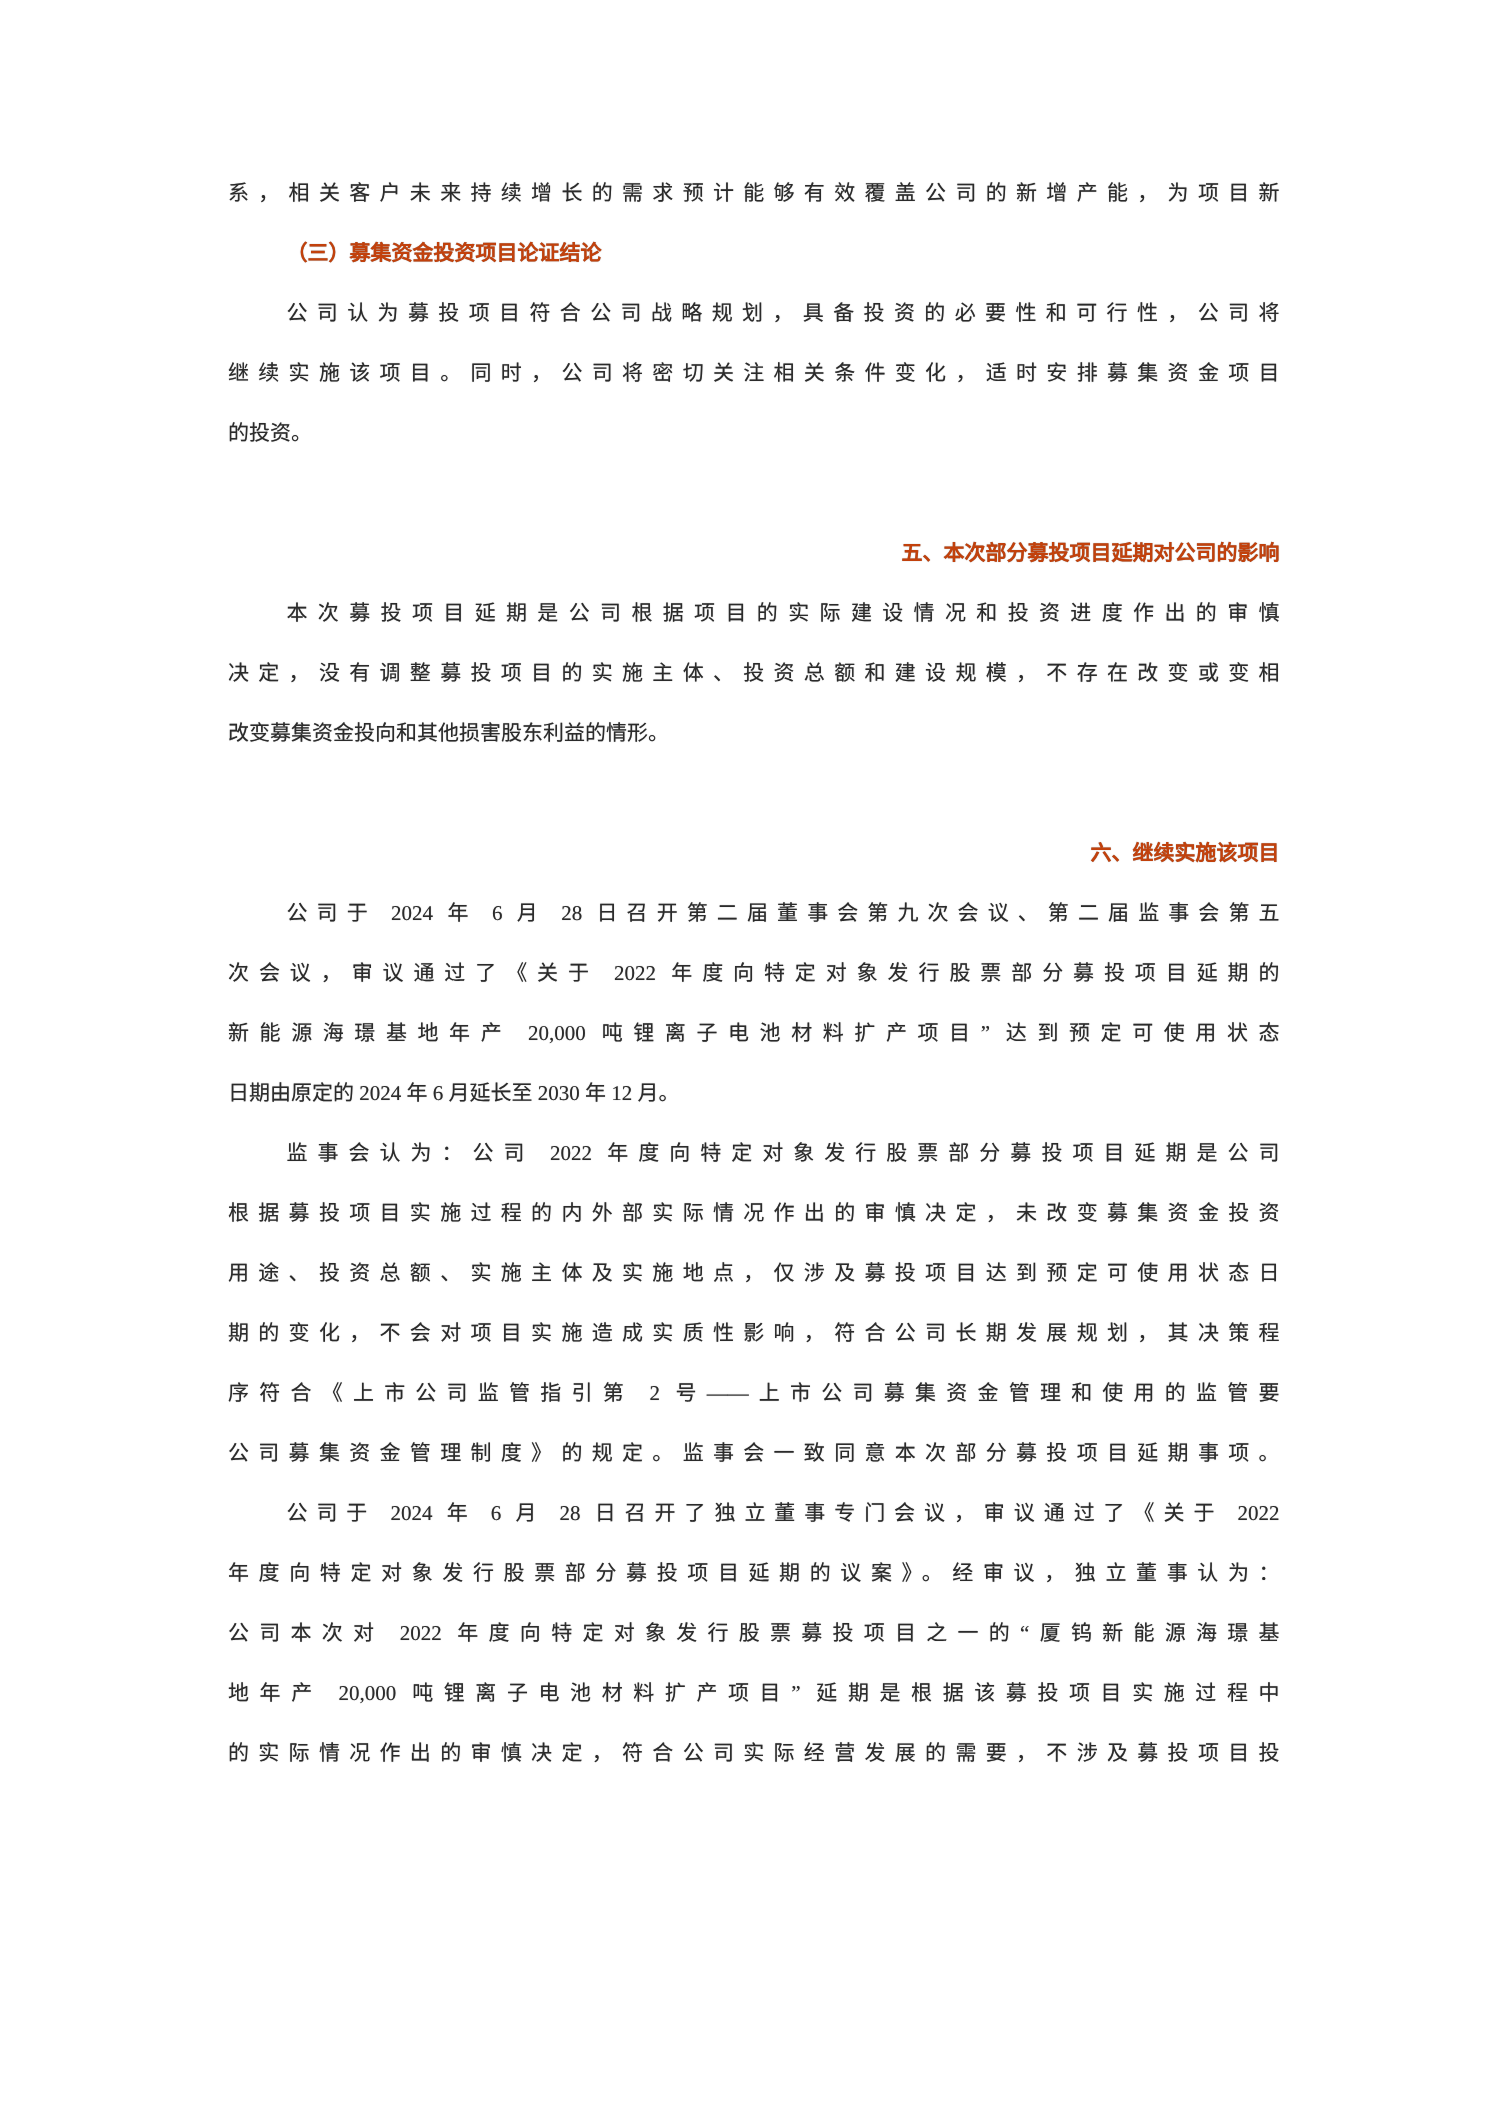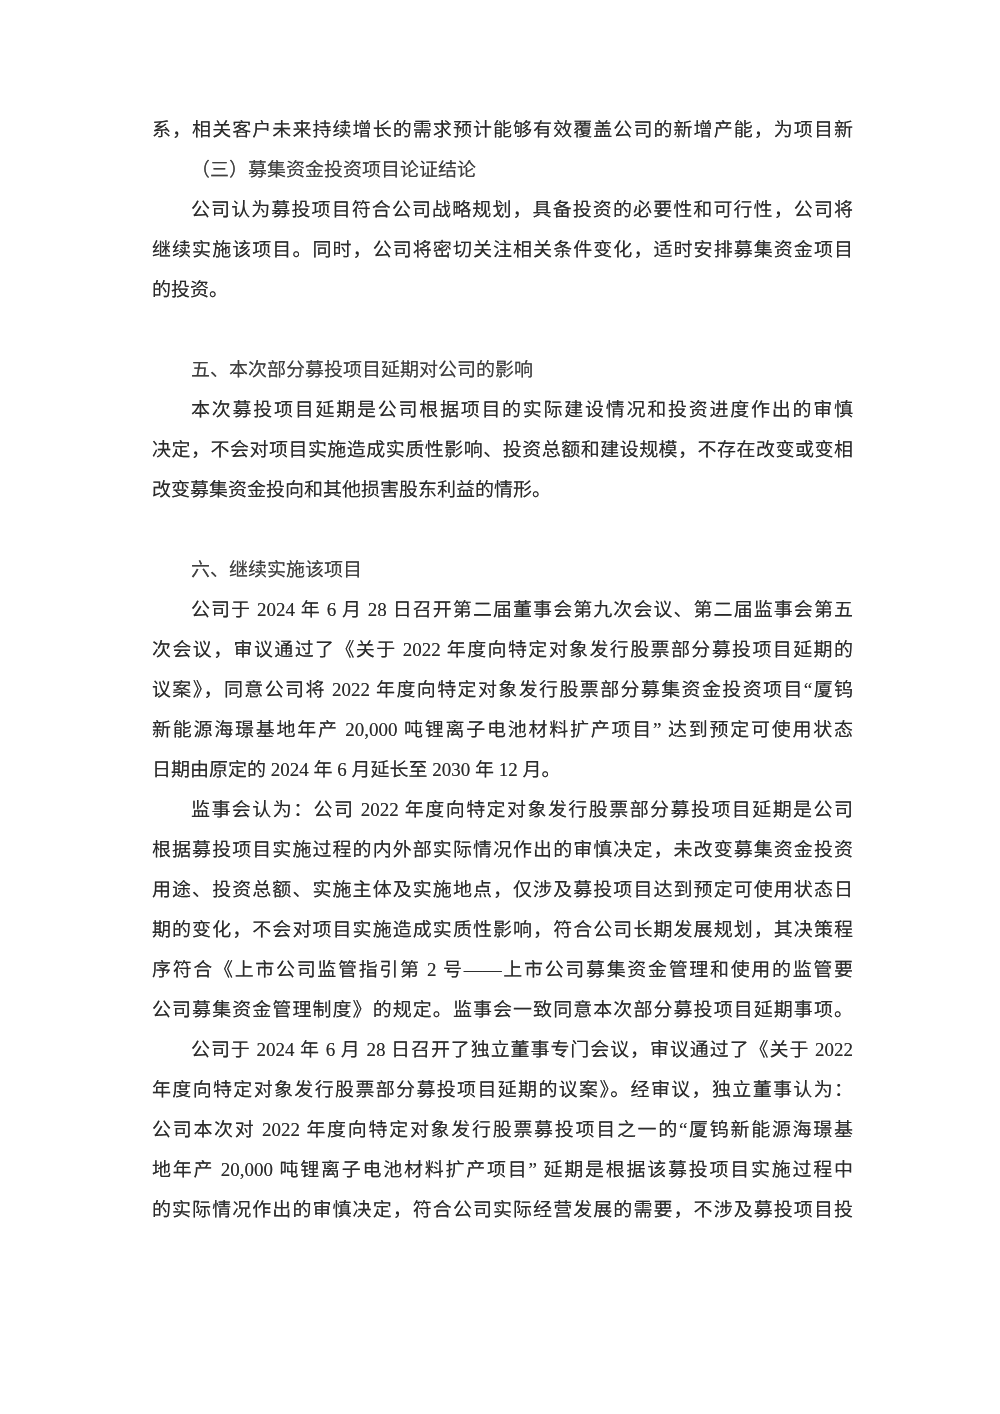--- a/index.html
+++ b/index.html
@@ -16,61 +16,60 @@
   .content {
     position: absolute;
     left: 152px;
     top: 110px;
     width: 701px;
     color: #2b2b2b;
     text-shadow: 0 0 0.6px rgba(43,43,43,0.55);
   }
 
   .ln {
-    font-size: 19px;
+    font-size: 14px;
     line-height: 40px;
     height: 40px;
     white-space: nowrap;
     text-align: left;
   }
 
   
   .j {
     white-space: normal;
     text-align: justify;
     text-align-last: justify;
   }
 
   
   .in { padding-left: 39px; }
 
   
-  .b { font-weight: normal; color: #404040; }
+  .b { font-weight: bold; color: #c2410c; }
 
   
-  .sp { margin-top: 40px; }
+  .sp { margin-top: 40px; text-align: right; }
 </style>
 </head>
 <body>
 
 <main class="page">
   <div class="content">
     <div class="ln j">系，相关客户未来持续增长的需求预计能够有效覆盖公司的新增产能，为项目新</div>
     <div class="ln in b">（三）募集资金投资项目论证结论</div>
     <div class="ln in j">公司认为募投项目符合公司战略规划，具备投资的必要性和可行性，公司将</div>
     <div class="ln j">继续实施该项目。同时，公司将密切关注相关条件变化，适时安排募集资金项目</div>
     <div class="ln">的投资。</div>
     <div class="ln in b sp">五、本次部分募投项目延期对公司的影响</div>
     <div class="ln in j">本次募投项目延期是公司根据项目的实际建设情况和投资进度作出的审慎</div>
-    <div class="ln j">决定，不会对项目实施造成实质性影响、投资总额和建设规模，不存在改变或变相</div>
+    <div class="ln j">决定，没有调整募投项目的实施主体、投资总额和建设规模，不存在改变或变相</div>
     <div class="ln">改变募集资金投向和其他损害股东利益的情形。</div>
     <div class="ln in b sp">六、继续实施该项目</div>
     <div class="ln in j">公司于 2024 年 6 月 28 日召开第二届董事会第九次会议、第二届监事会第五</div>
     <div class="ln j">次会议，审议通过了《关于 2022 年度向特定对象发行股票部分募投项目延期的</div>
-    <div class="ln j">议案》，同意公司将 2022 年度向特定对象发行股票部分募集资金投资项目“厦钨</div>
     <div class="ln j">新能源海璟基地年产 20,000 吨锂离子电池材料扩产项目” 达到预定可使用状态</div>
     <div class="ln">日期由原定的 2024 年 6 月延长至 2030 年 12 月。</div>
     <div class="ln in j">监事会认为：公司 2022 年度向特定对象发行股票部分募投项目延期是公司</div>
     <div class="ln j">根据募投项目实施过程的内外部实际情况作出的审慎决定，未改变募集资金投资</div>
     <div class="ln j">用途、投资总额、实施主体及实施地点，仅涉及募投项目达到预定可使用状态日</div>
     <div class="ln j">期的变化，不会对项目实施造成实质性影响，符合公司长期发展规划，其决策程</div>
     <div class="ln j">序符合《上市公司监管指引第 2 号——上市公司募集资金管理和使用的监管要</div>
     <div class="ln j">公司募集资金管理制度》的规定。监事会一致同意本次部分募投项目延期事项。</div>
     <div class="ln in j">公司于 2024 年 6 月 28 日召开了独立董事专门会议，审议通过了《关于 2022</div>
     <div class="ln j">年度向特定对象发行股票部分募投项目延期的议案》。经审议，独立董事认为：</div>

